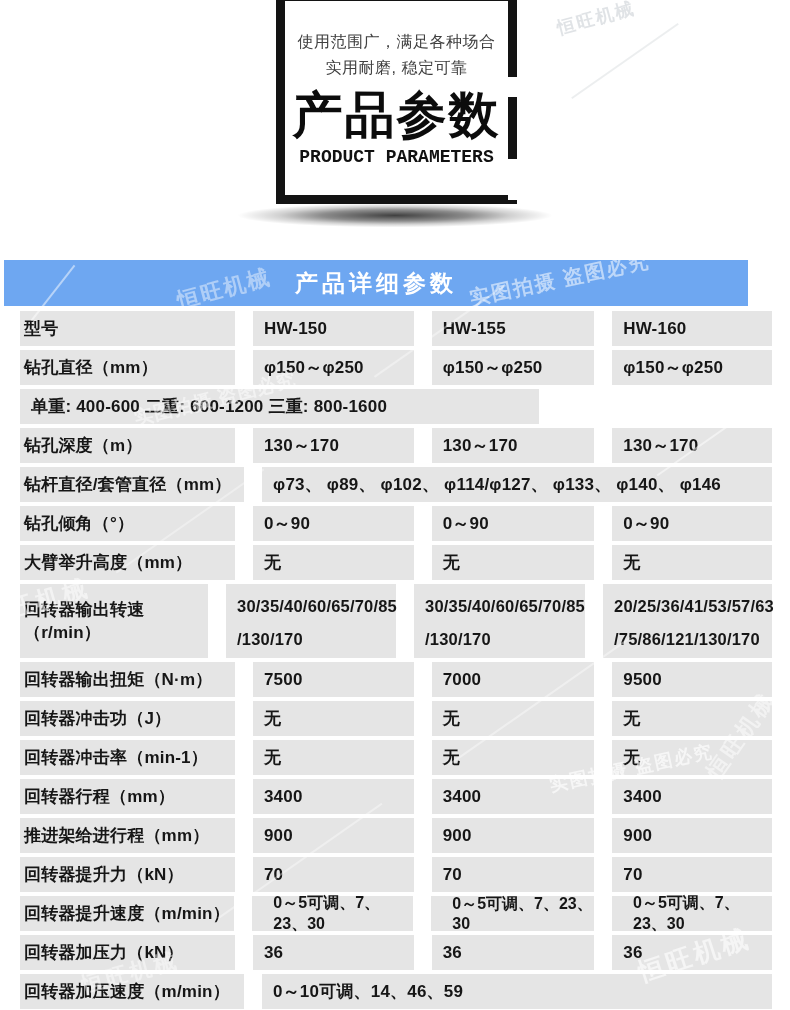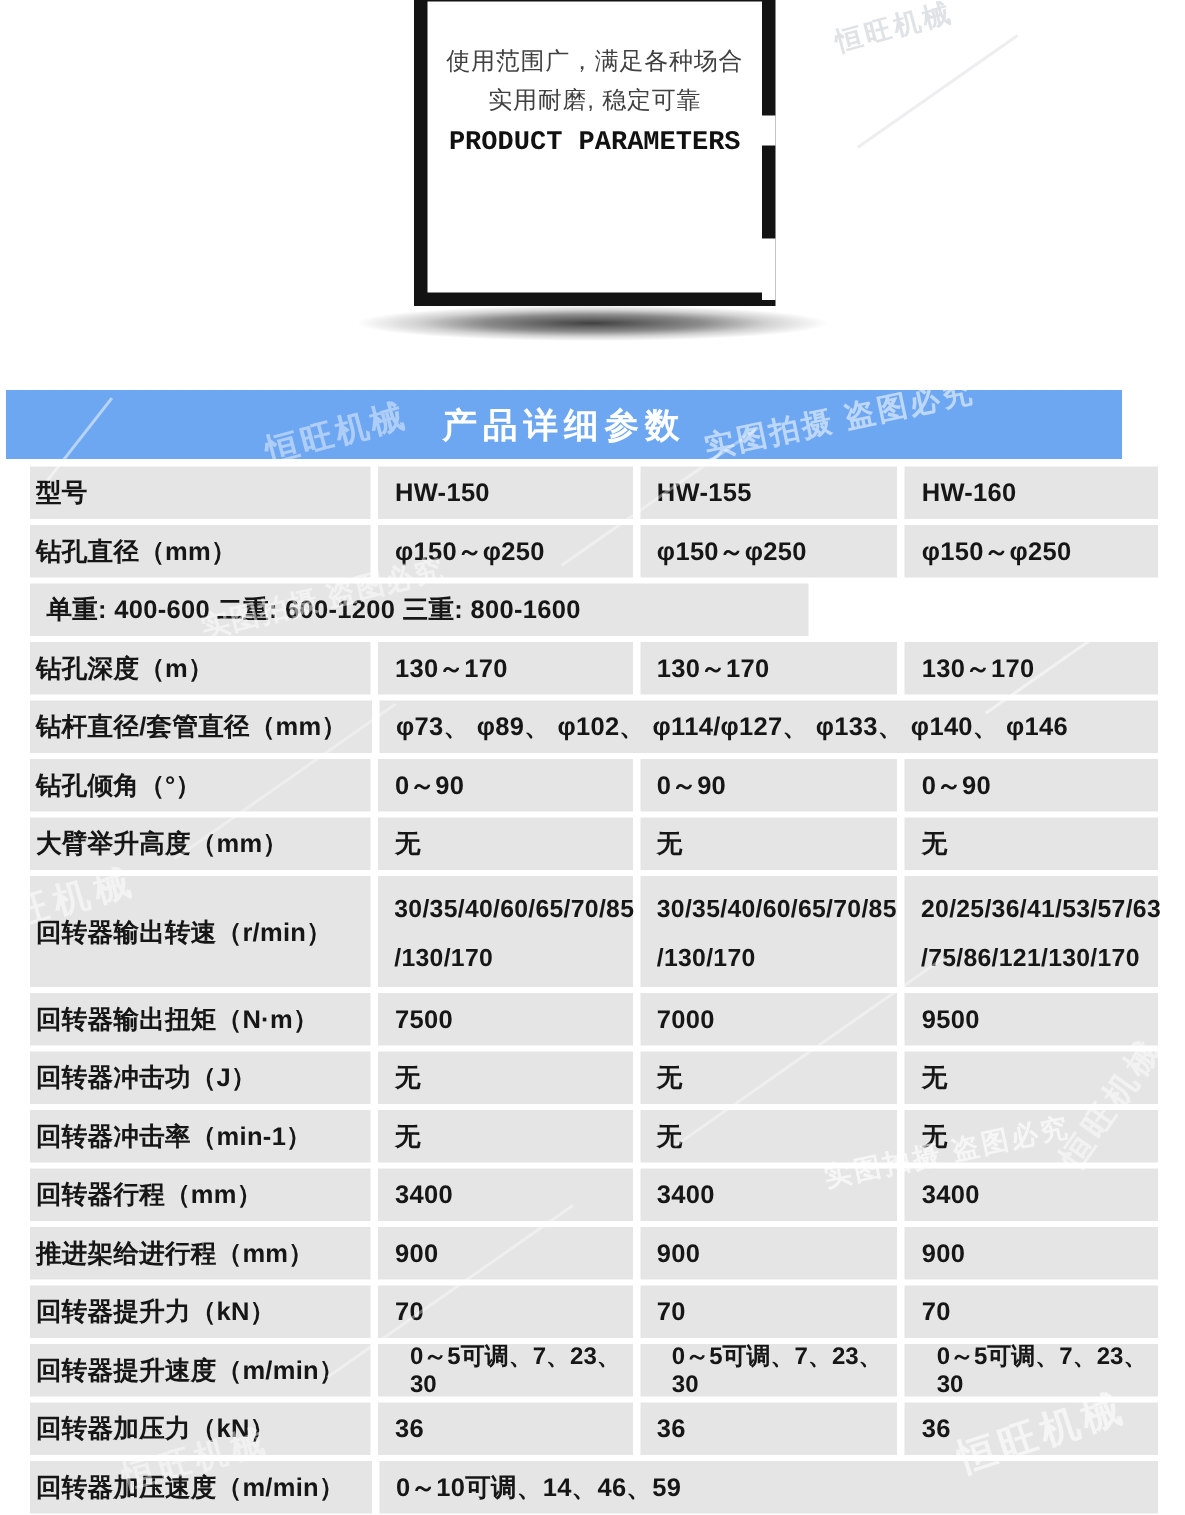--- a/index.html
+++ b/index.html
@@ -34,21 +34,21 @@
   }
   .bar-title{color:#fff;font-size:23px;font-weight:700;letter-spacing:4px;}
   
   .spec-table{position:absolute;left:20px;top:311px;width:752px;z-index:2;}
   .row{display:flex;margin-bottom:4px;}
   .cell{
     background:var(--cell-gray,#e5e5e5);box-sizing:border-box;height:35px;
     display:flex;align-items:center;font-size:17px;font-weight:700;color:#161616;
     letter-spacing:.2px;
   }
-  .cell + .cell{margin-left:5px;}
+  .cell + .cell{margin-left:18px;}
   .label{width:228px;padding-left:4px;}
   .val{width:170px;padding-left:11px;}
   .val.c2{width:172px;}
   .val.c3{width:169px;}
   .val.span3{width:519px;}
   .row.tall .cell{height:74px;}
   .row.tall .val{display:block;padding-top:6px;line-height:33px;white-space:pre-line;font-size:16.5px;}
   .row .tight{padding-left:21px;font-size:16px;letter-spacing:0;}
   
   .wm{position:absolute;z-index:4;pointer-events:none;white-space:nowrap;font-weight:700;}
@@ -75,20 +75,21 @@
 <body>
 
 <div class="page">
 
   <div class="hero-shadow"></div>
   <div class="hero-box">
     <div class="hero-gap g1"></div>
     <div class="hero-gap g2"></div>
     <p class="hero-tagline first">使用范围广，满足各种场合</p>
     <p class="hero-tagline">实用耐磨, 稳定可靠</p>
+    <h1 class="hero-title">产品参数</h1>
     <p class="hero-sub">PRODUCT PARAMETERS</p>
   </div>
 
   <div class="bar">
     <span class="bar-title">产品详细参数</span>
   </div>
 
   <div class="spec-table">
 
     <div class="row">

